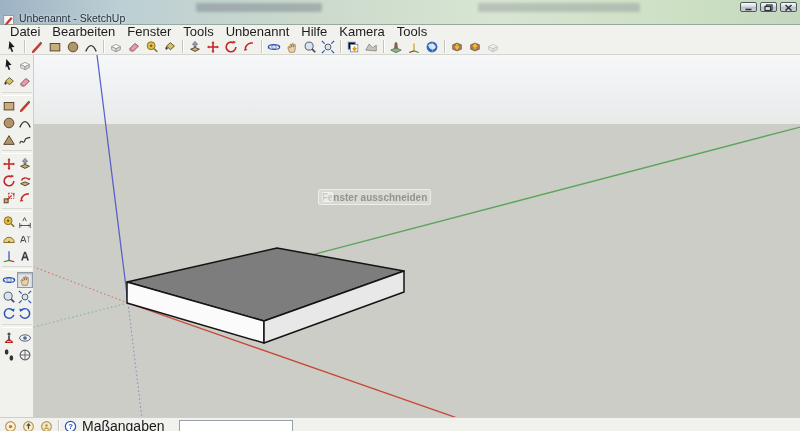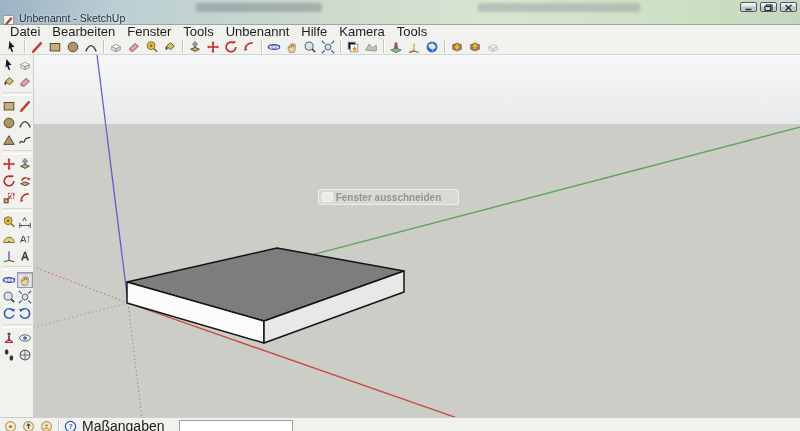--- a/index.html
+++ b/index.html
@@ -42,21 +42,21 @@
     display:flex;align-items:center;justify-content:center;}
   .lt-btn svg{width:14px;height:14px;}
   .lt-btn.pressed{background:#e3e7ec;border:1px solid #8f9aa8;box-shadow:inset 0 1px 2px rgba(0,0,0,.25);}
   .lt-sep{grid-column:1/3;height:4px;margin:1px 1px;border-top:1px solid #d9d9d3;border-bottom:1px solid #ffffff;}
 
   .viewport{position:relative;flex:1;overflow:hidden;}
   .sky{position:absolute;top:0;left:0;right:0;height:69px;
     background:linear-gradient(#f6f7f9,#e8eaea);}
   .ground{position:absolute;top:69px;left:0;right:0;bottom:0;background:#cdcdc7;}
   svg.scene{position:absolute;left:0;top:0;width:766px;height:362px;}
-  .ghost-tooltip{position:absolute;left:284px;top:134px;width:141px;height:16px;
+  .ghost-tooltip{position:absolute;left:284px;top:134px;width:113px;height:16px;
     border-radius:3px;background:rgba(238,238,233,.40);border:1px solid rgba(255,255,255,.5);
     display:flex;align-items:center;justify-content:center;
     font-size:10px;font-weight:bold;color:rgba(128,128,122,.78);white-space:nowrap;}
   .ghost-tooltip .gbox{position:absolute;left:3px;top:2px;width:11px;height:10px;
     background:rgba(250,250,248,.5);border:1px solid rgba(255,255,255,.5);border-radius:2px;}
 
   
   .statusbar{height:17px;background:#f1f1ee;border-top:1px solid #cfcfca;
     display:flex;align-items:center;padding:0 3px;}
   .status-circ{width:14px;height:14px;padding:0;border:none;background:transparent;

